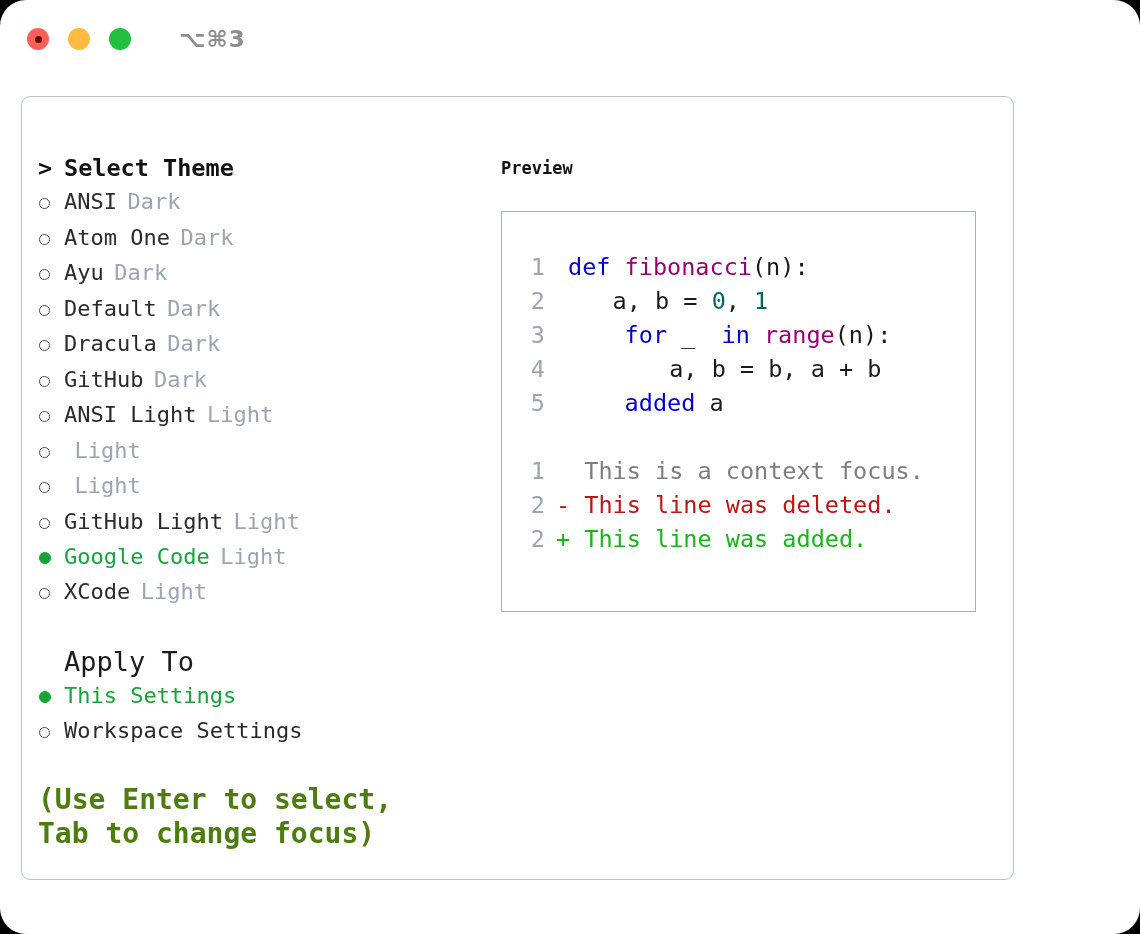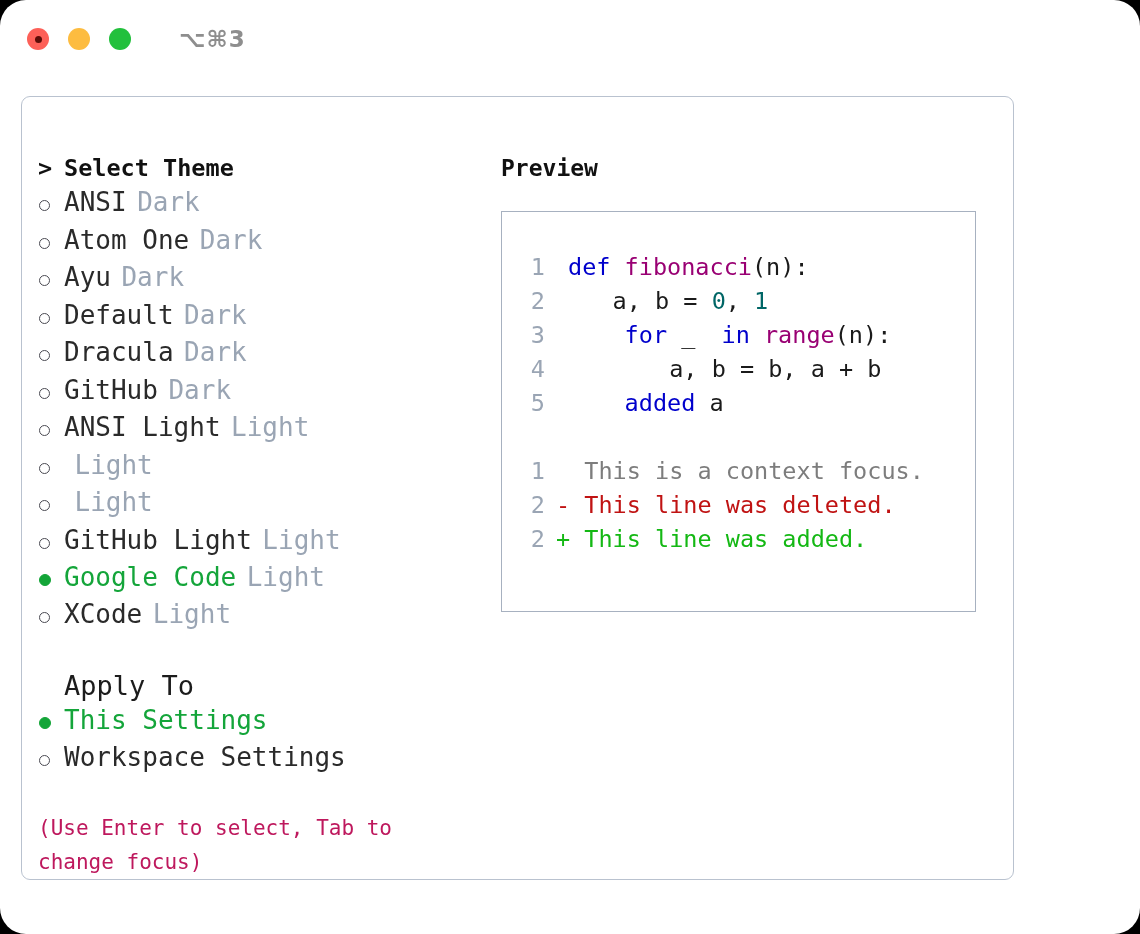--- a/index.html
+++ b/index.html
@@ -110,21 +110,21 @@
     width: 26px;
     flex: none;
   }
 
   .opt-list { margin: 0; }
 
   .opt {
     display: flex;
     align-items: baseline;
     line-height: 34px;
-    font-size: 26px;
+    font-size: 22px;
     white-space: pre;
     color: #2a2a2a;
   }
   .bullet {
     width: 26px;
     flex: none;
     display: inline-flex;
     align-items: center;
     height: 34px;
     position: relative;
@@ -158,36 +158,37 @@
     font-size: 27px;
     font-weight: normal;
     color: #1c1c1c;
     line-height: 34px;
     padding-left: 26px;
     white-space: pre;
   }
 
   .hint {
     margin-top: 34px;
-    font-size: 21px;
-    line-height: 34px;
-    color: #be185d;
+    font-size: 28px;
+    line-height: 34px;
+    color: #4d7c0f;
     width: 410px;
     white-space: pre-wrap;
+    font-weight: bold;
   }
 
   
   .right-col {
     position: absolute;
     left: 479px;
     top: 54px;
     width: 490px;
   }
   .preview-title {
-    font-size: 23px;
+    font-size: 17px;
     font-weight: bold;
     color: #111111;
     line-height: 34px;
     white-space: pre;
   }
   .preview-panel {
     margin-top: 26px;
     width: 475px;
     height: 401px;
     border: 1.6px solid #a7b1c0;

